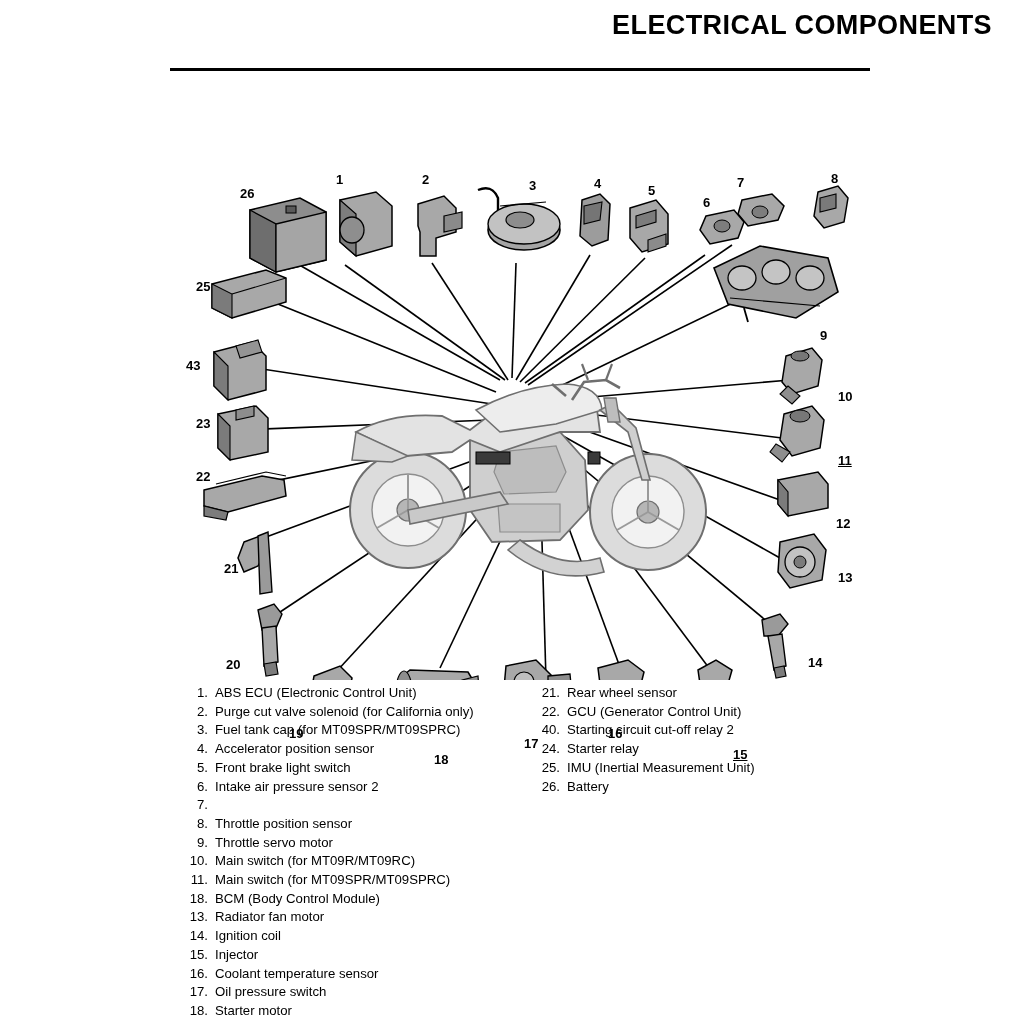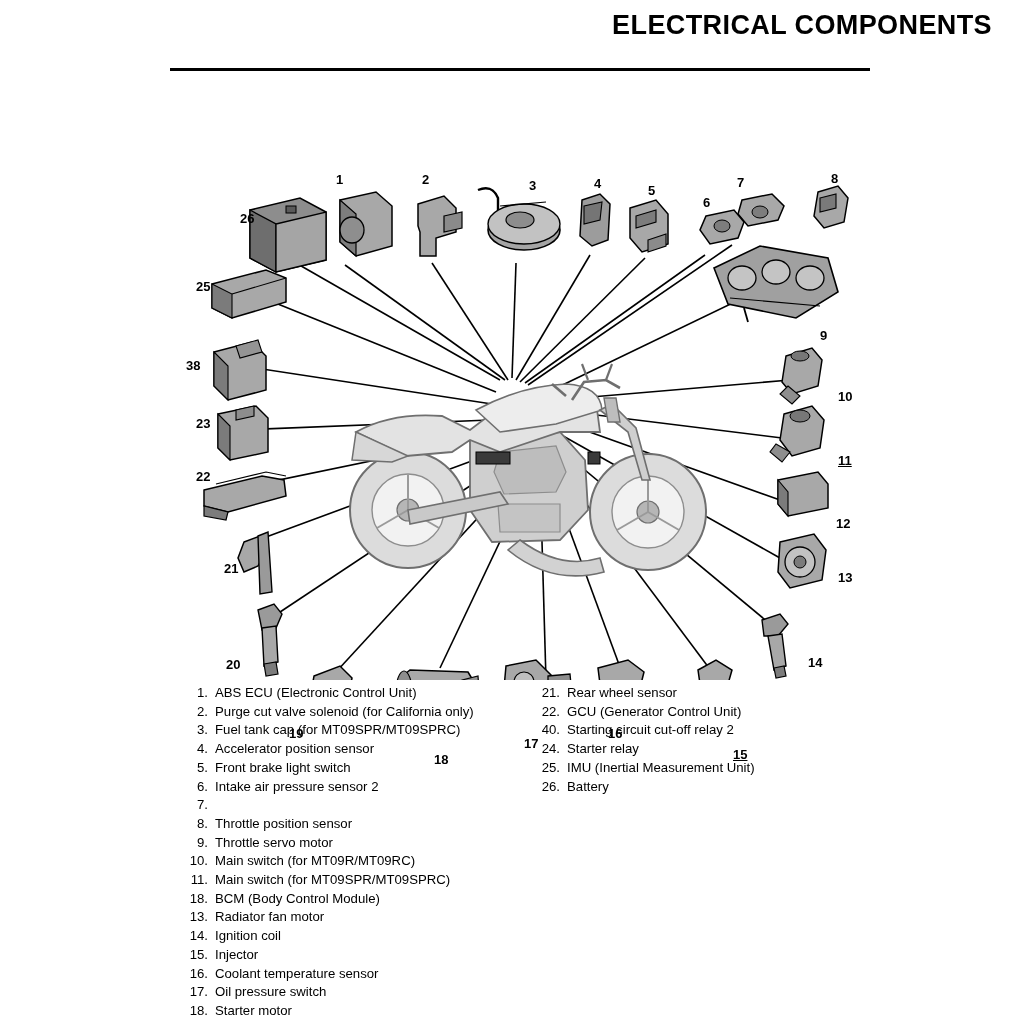--- a/index.html
+++ b/index.html
@@ -348,23 +348,23 @@
       <div class="callout" style="left: 808px; top: 576px;">14</div>
       <div class="callout" style="left: 733px; top: 668px; text-decoration: underline;">15</div>
       <div class="callout" style="left: 608px; top: 647px;">16</div>
       <div class="callout" style="left: 524px; top: 657px;">17</div>
       <div class="callout" style="left: 434px; top: 673px;">18</div>
       <div class="callout" style="left: 289px; top: 647px;">19</div>
       <div class="callout" style="left: 226px; top: 578px;">20</div>
       <div class="callout" style="left: 224px; top: 482px;">21</div>
       <div class="callout" style="left: 196px; top: 390px;">22</div>
       <div class="callout" style="left: 196px; top: 337px;">23</div>
-      <div class="callout" style="left: 186px; top: 279px;">38</div>
+      <div class="callout" style="left: 186px; top: 279px;">43</div>
       <div class="callout" style="left: 196px; top: 200px;">25</div>
-      <div class="callout" style="left: 240px; top: 132px;">26</div>
+      <div class="callout" style="left: 240px; top: 107px;">26</div>
     </div>
 
   <div id="legend">
     <div class="legend-col" id="legend-col-left">
         <div class="legend-item">
           <span class="legend-num">1.</span>
           <span class="legend-text">ABS ECU (Electronic Control Unit)</span>
         </div>
         <div class="legend-item">
           <span class="legend-num">2.</span>

